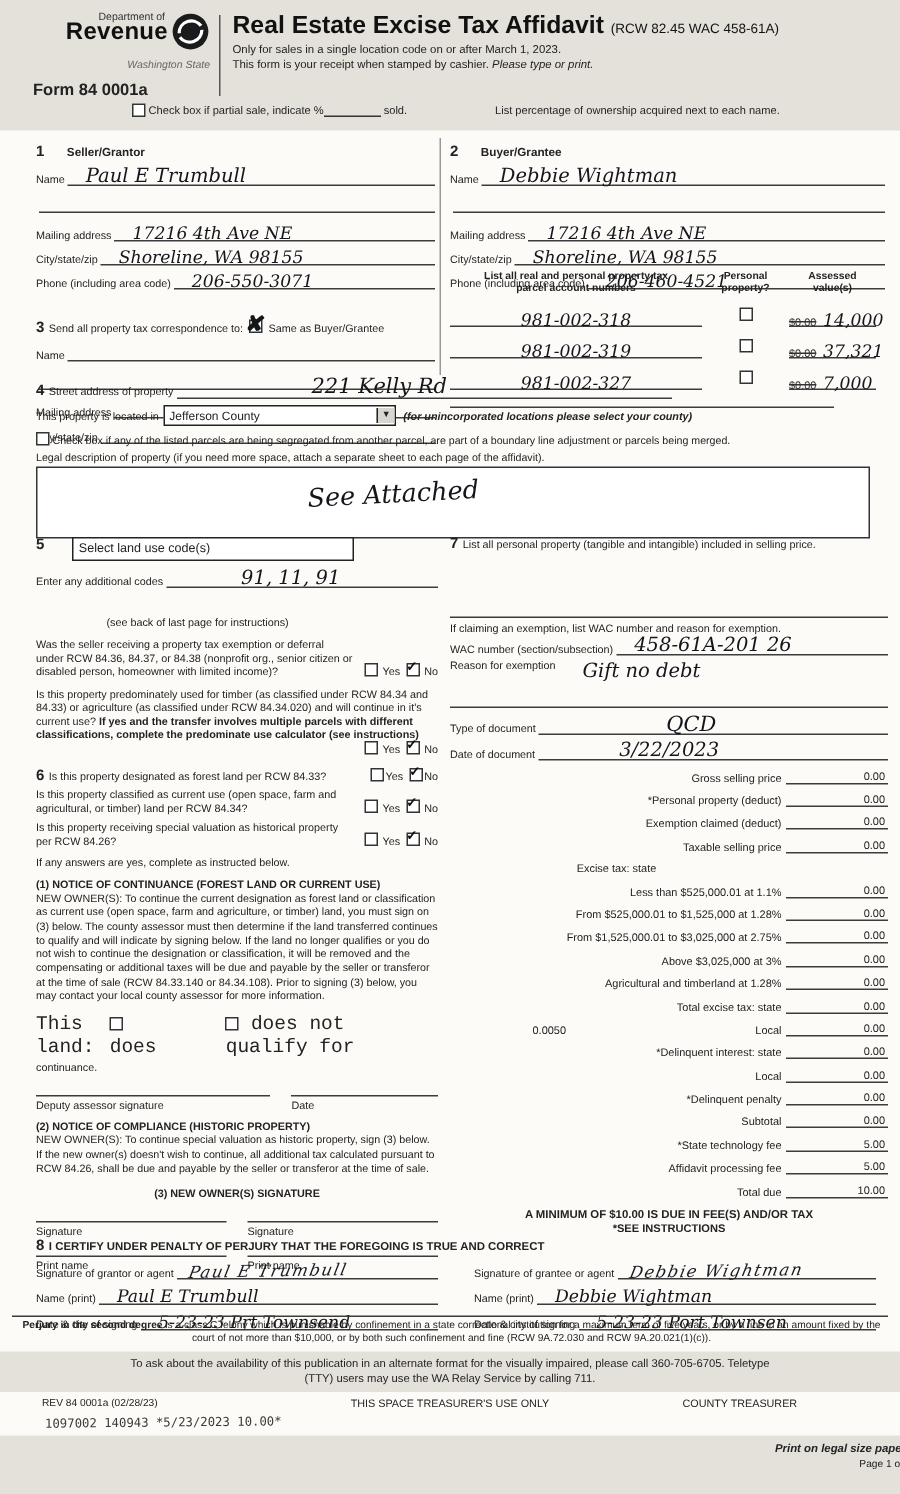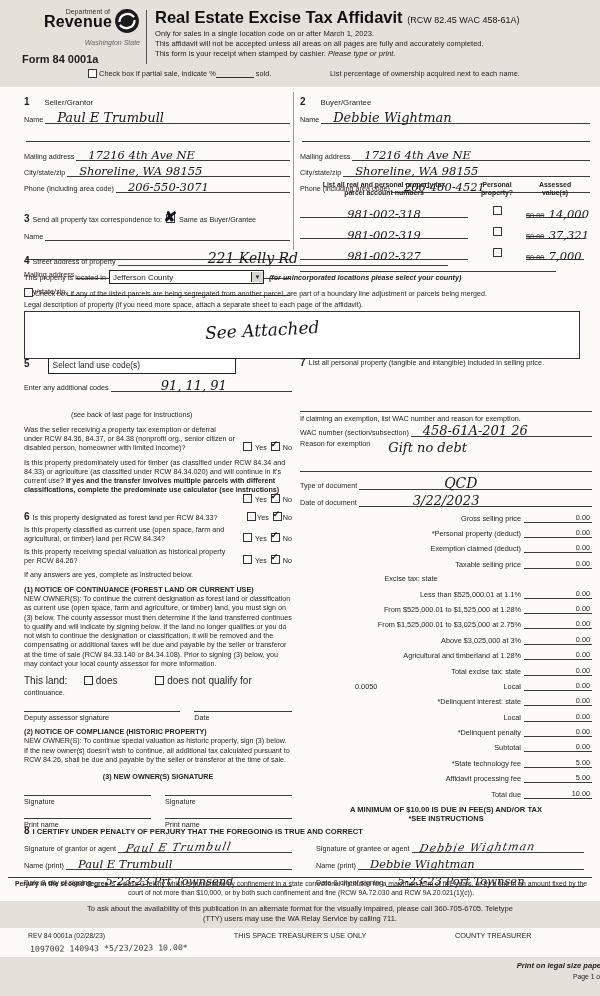--- a/index.html
+++ b/index.html
@@ -19,21 +19,21 @@
   .hdr-div { position:absolute; left:146px; top:10px; width:1px; height:54px; background:#555; }
   .title-wrap { position:absolute; left:155px; top:8px; width:438px; }
   .main-title { font-size:16.5px; font-weight:bold; color:#111; line-height:18px; }
   .title-ref { font-size:9px; font-weight:normal; }
   .sub { font-size:7.6px; line-height:10px; color:#222; }
   .partial-row { position:absolute; left:88px; top:69px; font-size:7.4px; display:flex; align-items:flex-end; }
   .own-note { position:absolute; left:330px; top:69px; font-size:7.4px; }
 
   
   .sec-num { font-size:10px; font-weight:bold; margin-right:3px; }
-  .sec-title { font-size:7.8px; font-weight:normal;padding-left:12px; }
+  .sec-title { font-size:7.8px; font-weight:bold;padding-left:12px; }
   .lbl { font-size:7.2px; white-space:nowrap; }
   .fline { display:flex; align-items:flex-end; }
   .wr { flex:1; border-bottom:1px solid #3c3c3c; position:relative; height:11px; margin-left:2px;text-decoration:underline; }
   .wr .hw { position:absolute; bottom:-2px; left:12px; white-space:nowrap; }
   .hw { font-family:"DejaVu Serif", serif; font-style:italic; color:#15151c; font-size:11.5px; }
   .hw-big { font-size:13px; }
   .cb { display:inline-block; width:7px; height:7px; border:1px solid #333; position:relative;
         vertical-align:-1px; background:#fff; flex:none; }
   .cb.ck::after { content:"\2713"; position:absolute; left:-1px; top:-3px; font-size:9px; font-weight:bold; color:#111; }
   .xmark { position:absolute; font-family:"DejaVu Serif",serif; font-size:15px; font-weight:bold;
@@ -102,21 +102,20 @@
     <div class="wa-state">Washington State</div>
     <div class="form-no">Form 84 0001a</div>
   </div>
   <div class="hdr-div"></div>
   <div class="title-wrap">
     <div class="main-title">
       <span>Real Estate Excise Tax Affidavit</span>
       <span class="title-ref">(RCW 82.45 WAC 458-61A)</span>
     </div>
     <div class="sub">Only for sales in a single location code on or after March 1, 2023.</div>
-    <div class="sub">This affidavit will not be accepted unless all areas on all pages are fully and accurately completed.</div>
     <div class="sub">
       <span>This form is your receipt when stamped by cashier. </span><i>Please type or print.</i>
     </div>
   </div>
   <div class="partial-row">
     <span class="cb"></span>&nbsp;
     <span>Check box if partial sale, indicate %</span>
     <span style="display:inline-block;width:38px;border-bottom:1px solid #333;"></span>&nbsp;
     <span>sold.</span>
   </div>
@@ -294,21 +293,21 @@
     </div>
     <div class="qrow" style="margin-top:4px;">
       <span class="qtext">Is this property receiving special valuation as historical property per RCW 84.26?</span>
       <span class="yn"><span class="cb"></span> <span>Yes</span><span class="cb ck"></span> <span>No</span></span>
     </div>
 
     <div class="notice-b" style="margin-top:5px;">If any answers are yes, complete as instructed below.</div>
     <div class="notice-t">(1) NOTICE OF CONTINUANCE (FOREST LAND OR CURRENT USE)</div>
     <div class="notice-b">NEW OWNER(S): To continue the current designation as forest land or classification as current use (open space, farm and agriculture, or timber) land, you must sign on (3) below. The county assessor must then determine if the land transferred continues to qualify and will indicate by signing below. If the land no longer qualifies or you do not wish to continue the designation or classification, it will be removed and the compensating or additional taxes will be due and payable by the seller or transferor at the time of sale (RCW 84.33.140 or 84.34.108). Prior to signing (3) below, you may contact your local county assessor for more information.</div>
 
-    <div style="display:flex; margin-top:6px; font-size:10px;">
+    <div style="display:flex; margin-top:6px; font-size:13px;font-family:Liberation Mono, monospace;">
       <span style="width:60px;">This land:</span>
       <span><span class="cb"></span> <span>does</span></span>
       <span style="margin-left:38px;"><span class="cb"></span> <span>does not qualify for</span></span>
     </div>
     <div style="font-size:7.2px; margin-top:2px;">continuance.</div>
 
     <div style="display:flex; gap:14px; margin-top:14px;">
       <div style="flex:1.6;" class="su"><span>Deputy assessor signature</span></div>
       <div style="flex:1;" class="su"><span>Date</span></div>
     </div>

